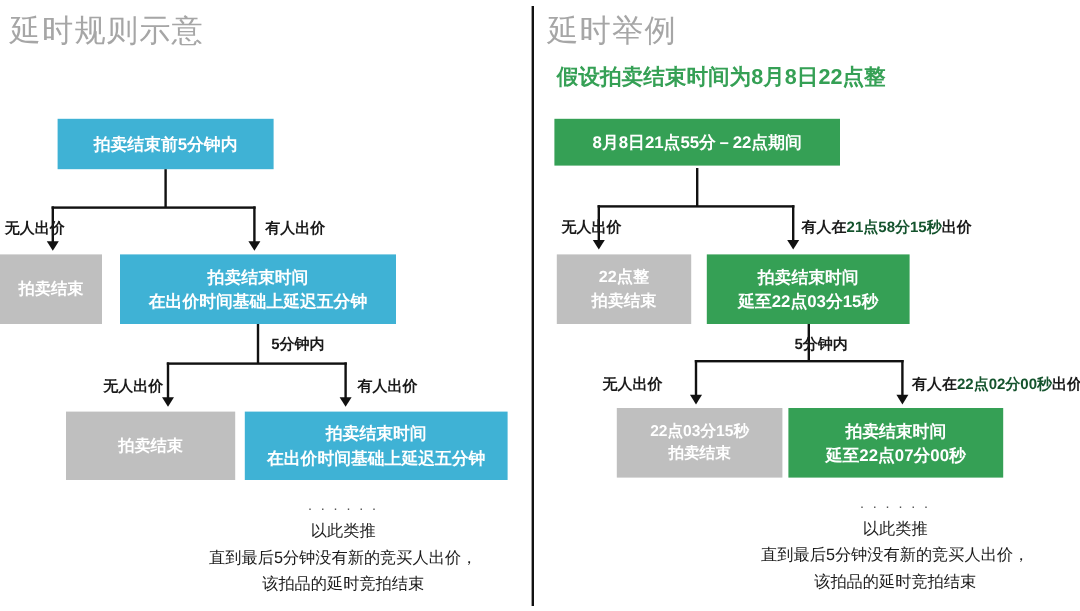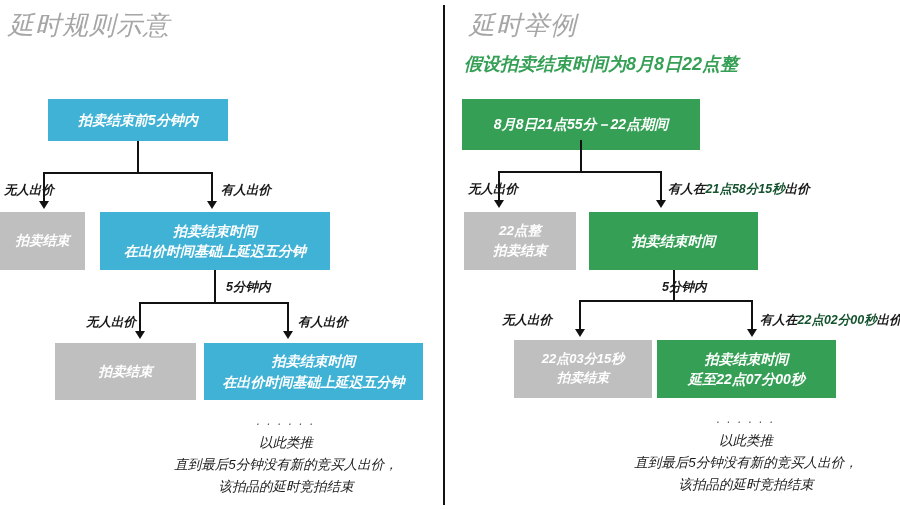--- a/index.html
+++ b/index.html
@@ -4,21 +4,21 @@
 <style>
   html,body{margin:0;padding:0;}
   body{
     width:900px;height:509px;
     background:#ffffff;
     font-family:"Liberation Sans","DejaVu Sans",sans-serif;
     overflow:hidden;
     position:relative;
   }
   .stage{position:relative;width:900px;height:509px;}
-  .panel{position:absolute;top:0;height:509px;font-style:italic;}
+  .panel{position:absolute;top:0;height:509px;}
   #panel-left{left:0;width:444px;}
   #panel-right{left:444px;width:456px;}
 
   .divider{
     position:absolute;left:443px;top:5px;width:2px;height:500px;
     background:#111111;
   }
 
   .panel-title{
     position:absolute;
@@ -141,25 +141,25 @@
       <div>以此类推</div>
       <div>直到最后5分钟没有新的竞买人出价，</div>
       <div>该拍品的延时竞拍结束</div>
     </div>
   </div>
 
   <div class="divider"></div>
 
   <div class="panel" id="panel-right">
 
-    <div class="panel-title" style="left:25px;top:8px;">延时举例</div>
+    <div class="panel-title" style="left:12px;top:8px;">延时举例</div>
 
     <div class="subtitle" style="left:20px;top:52px;">假设拍卖结束时间为8月8日22点整</div>
 
-    <div class="box box-green" style="left:18px;top:99px;width:238px;height:51px;font-size:14px;">
+    <div class="box box-green" style="left:18px;top:99px;width:238px;height:39px;font-size:14px;">
       <span class="ln">8月8日21点55分－22点期间</span>
     </div>
 
     <div class="conn v" style="left:136px;top:140px;height:32px;"></div>
     <div class="conn h" style="left:54px;top:171px;width:164px;"></div>
     <div class="conn v" style="left:54px;top:171px;height:31px;"></div>
     <div class="arrowhead" style="left:50px;top:200px;"></div>
     <div class="conn v" style="left:216px;top:171px;height:31px;"></div>
     <div class="arrowhead" style="left:212px;top:200px;"></div>
 
@@ -168,20 +168,21 @@
       <span>有人在</span><span class="hl">21点58分15秒</span><span>出价</span>
     </div>
 
     <div class="box box-gray" style="left:20px;top:212px;width:112px;height:58px;font-size:13.5px;">
       <span class="ln">22点整</span>
       <span class="ln">拍卖结束</span>
     </div>
 
     <div class="box box-green" style="left:145px;top:212px;width:169px;height:58px;font-size:14px;">
       <span class="ln">拍卖结束时间</span>
+      <span class="ln">延至22点03分15秒</span>
     </div>
 
     <div class="conn v" style="left:229px;top:270px;height:31px;"></div>
     <div class="edge-label" style="left:218px;top:279px;">5分钟内</div>
     <div class="conn h" style="left:135px;top:300px;width:174px;"></div>
     <div class="conn v" style="left:135px;top:300px;height:31px;"></div>
     <div class="arrowhead" style="left:131px;top:329px;"></div>
     <div class="conn v" style="left:307px;top:300px;height:31px;"></div>
     <div class="arrowhead" style="left:303px;top:329px;"></div>
 

